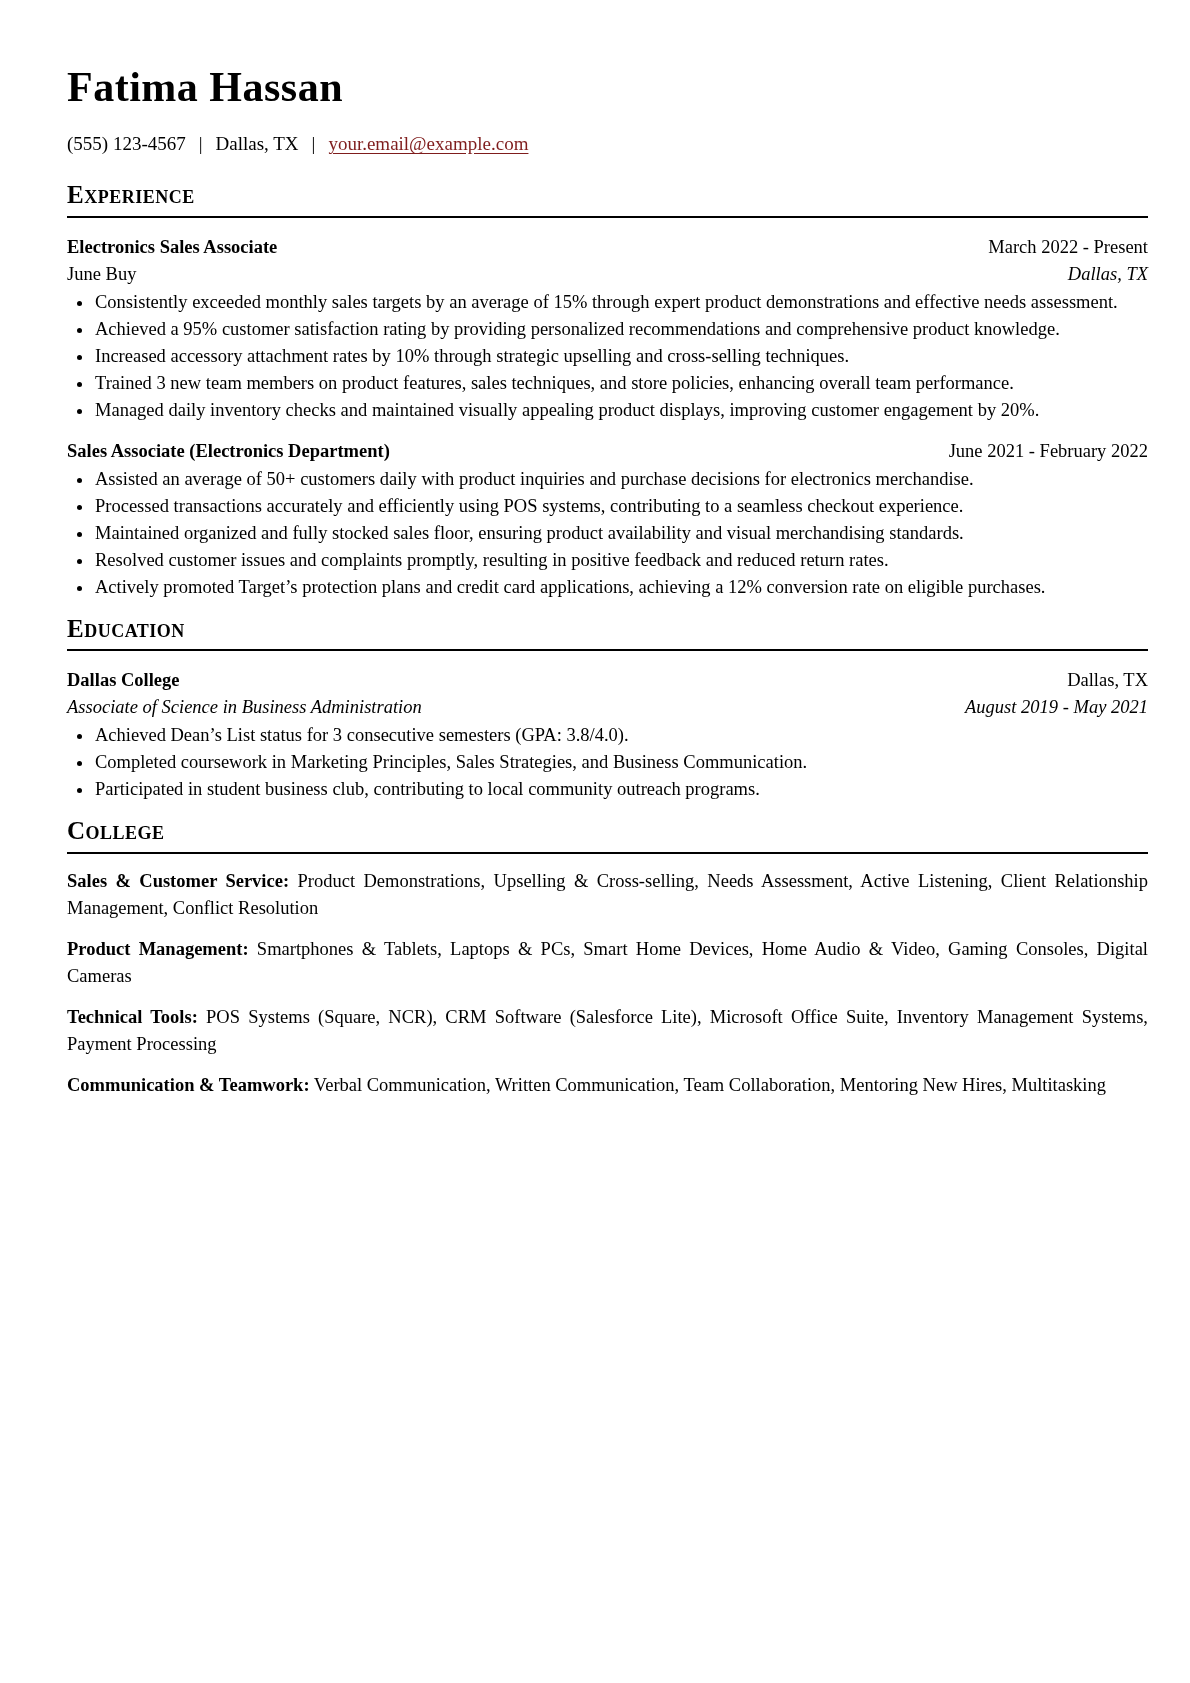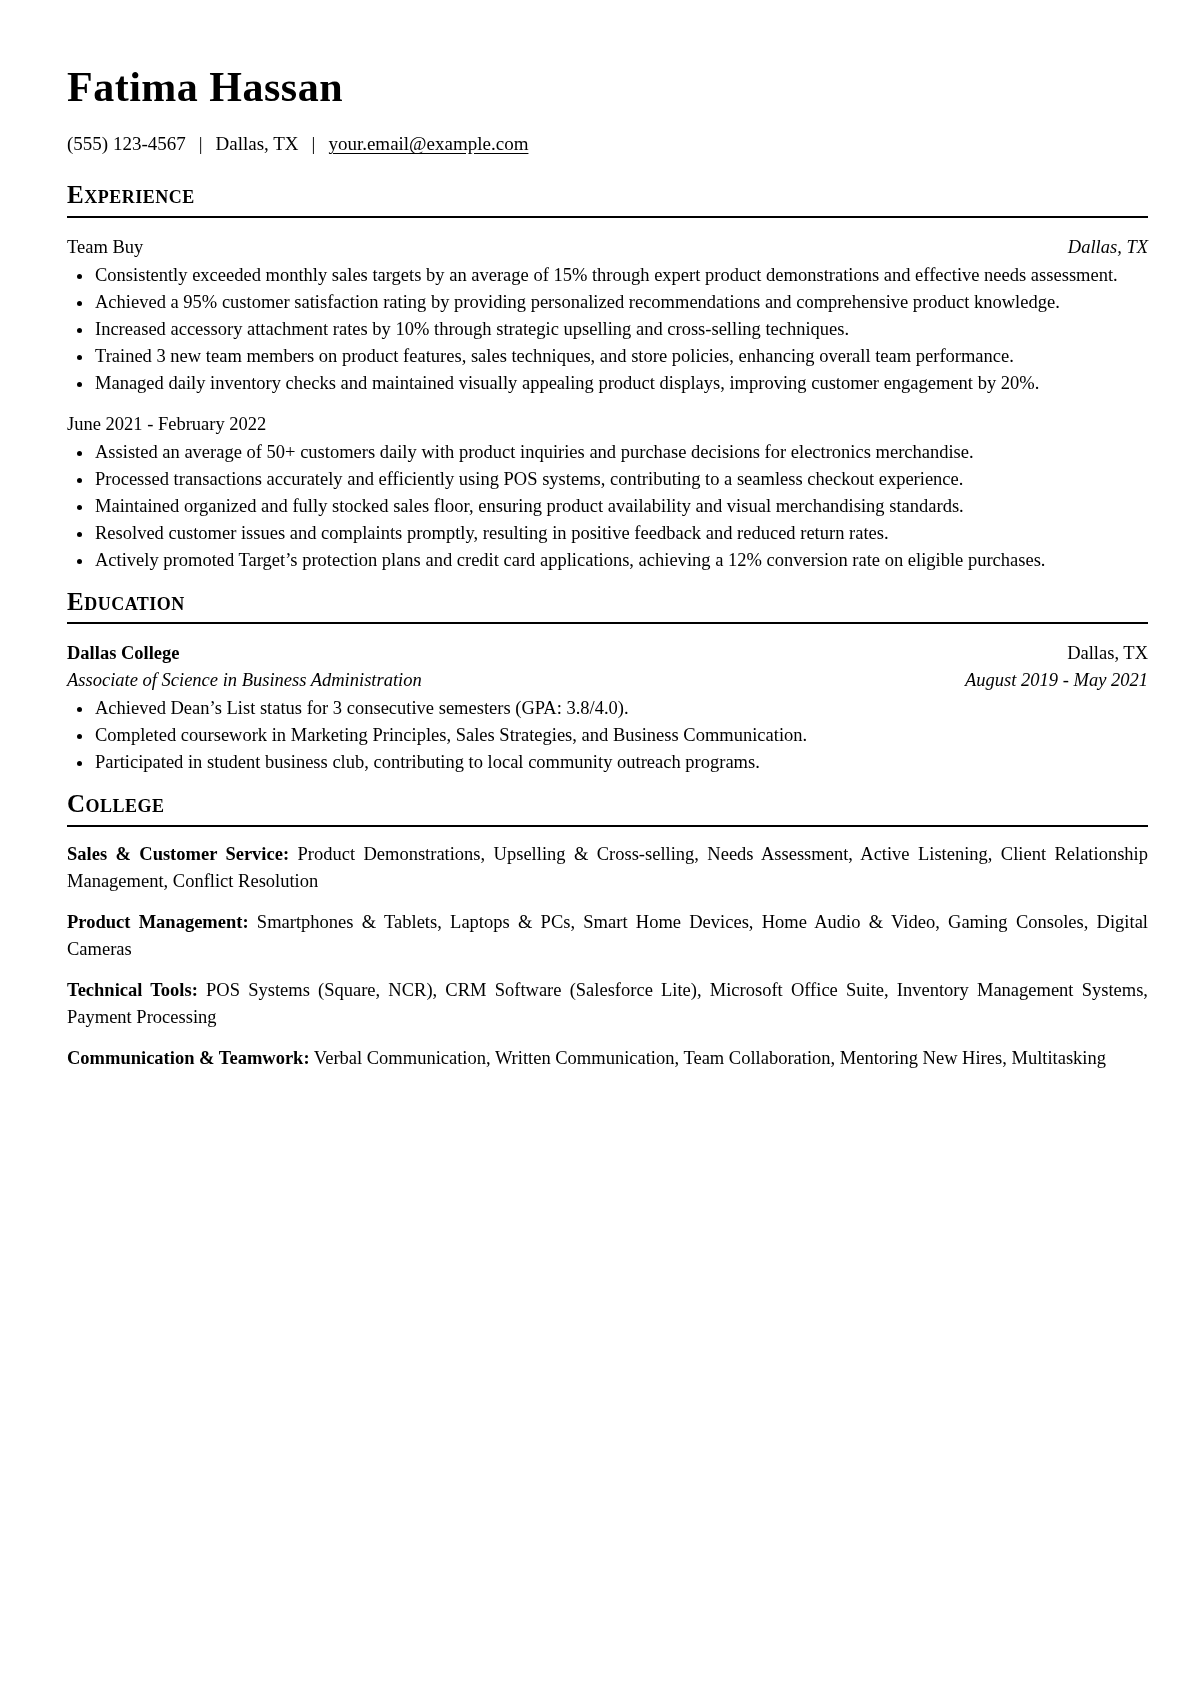--- a/index.html
+++ b/index.html
@@ -25,21 +25,21 @@
     margin: 0 0 20px 0;
     letter-spacing: 0.5px;
   }
   .contact {
     font-size: 19px;
     margin-bottom: 24px;
     white-space: nowrap;
   }
   .contact .sep { padding: 0 13px; color: #000; }
   .contact a.email {
-    color: #000000;
+    color: #7f1d1d;
     text-decoration: underline;
     text-underline-offset: 3px;
   }
 
   
   .section { margin-top: 14px; }
   .section-title {
     font-variant: small-caps;
     font-weight: bold;
     font-size: 25px;
@@ -89,34 +89,39 @@
   <div class="contact">
     <span>(555) 123-4567</span><span class="sep">|</span><span>Dallas, TX</span><span class="sep">|</span><a class="email" href="#">your.email@example.com</a>
   </div>
 
   <div class="section">
     <h2 class="section-title">Experience</h2>
     <div class="section-body">
 
       <div class="entry">
         <div class="entry-row">
-          <span>Team Buy</span>
+          <span class="entry-title">Electronics Sales Associate</span>
+          <span class="entry-dates">March 2022 - Present</span>
+        </div>
+        <div class="entry-row">
+          <span>June Buy</span>
           <span class="italic">Dallas, TX</span>
         </div>
         <ul class="bullets">
           <li>Consistently exceeded monthly sales targets by an average of 15% through expert product demonstrations and effective needs assessment.</li>
           <li>Achieved a 95% customer satisfaction rating by providing personalized recommendations and comprehensive product knowledge.</li>
           <li>Increased accessory attachment rates by 10% through strategic upselling and cross-selling techniques.</li>
           <li>Trained 3 new team members on product features, sales techniques, and store policies, enhancing overall team performance.</li>
           <li>Managed daily inventory checks and maintained visually appealing product displays, improving customer engagement by 20%.</li>
         </ul>
       </div>
 
       <div class="entry">
         <div class="entry-row">
+          <span class="entry-title">Sales Associate (Electronics Department)</span>
           <span class="entry-dates">June 2021 - February 2022</span>
         </div>
         <ul class="bullets">
           <li>Assisted an average of 50+ customers daily with product inquiries and purchase decisions for electronics merchandise.</li>
           <li>Processed transactions accurately and efficiently using POS systems, contributing to a seamless checkout experience.</li>
           <li>Maintained organized and fully stocked sales floor, ensuring product availability and visual merchandising standards.</li>
           <li>Resolved customer issues and complaints promptly, resulting in positive feedback and reduced return rates.</li>
           <li>Actively promoted Target’s protection plans and credit card applications, achieving a 12% conversion rate on eligible purchases.</li>
         </ul>
       </div>

